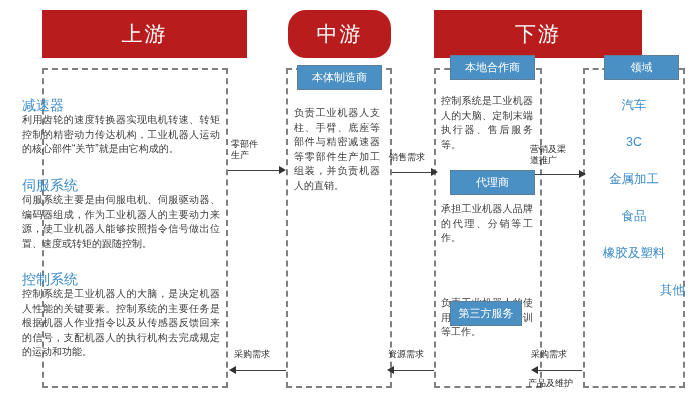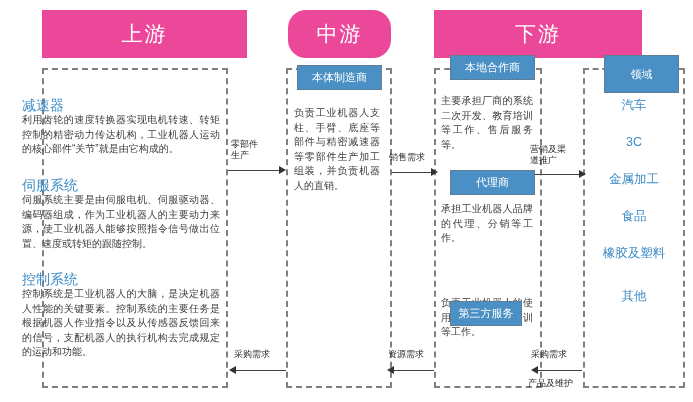--- a/index.html
+++ b/index.html
@@ -7,21 +7,21 @@
     width: 693px; height: 402px;
     background: #ffffff;
     font-family: "Liberation Sans", "DejaVu Sans", sans-serif;
     overflow: hidden;
   }
   #stage { position: relative; width: 693px; height: 402px; }
 
   
   .banner {
     position: absolute;
-    background: #ec4899;
+    background: #b91c1c;
     color: #ffffff;
     display: flex; align-items: center; justify-content: center;
     font-size: 21px; letter-spacing: 2px;
   }
 
   
   .chip {
     position: absolute;
     background: #4A90C4;
     color: #ffffff;
@@ -130,44 +130,44 @@
   <div class="block" style="left:294px; top:106px; width:86px;">
     <div class="body">负责工业机器人支柱、手臂、底座等部件与精密减速器等零部件生产加工组装，并负责机器人的直销。</div>
   </div>
 
   <div class="banner" style="left:434px; top:10px; width:208px; height:48px;">下游</div>
 
   <div class="panel" style="left:434px; top:68px; width:108px; height:320px;"></div>
 
   <div class="chip" style="left:450px; top:55px; width:85px; height:25px;">本地合作商</div>
   <div class="block" style="left:441px; top:94px; width:92px;">
-    <div class="body">主要承担厂商的系统二次开发、教育培训等工作、售后服务等。</div>
+    <div class="body">控制系统是工业机器人的大脑、定制末端执行器、售后服务等。</div>
   </div>
 
   <div class="chip" style="left:450px; top:170px; width:85px; height:25px;">代理商</div>
   <div class="block" style="left:441px; top:202px; width:92px;">
     <div class="body">承担工业机器人品牌的代理、分销等工作。</div>
   </div>
 
   <div class="chip" style="left:450px; top:265px; width:72px; height:25px;margin-top:36px;">第三方服务</div>
   <div class="block" style="left:441px; top:296px; width:92px;">
     <div class="body">负责工业机器人的使用、维护、教育培训等工作。</div>
   </div>
 
   <div class="panel" style="left:583px; top:68px; width:102px; height:320px;"></div>
 
-  <div class="chip" style="left:604px; top:55px; width:75px; height:38px;">领域</div>
+  <div class="chip" style="left:604px; top:55px; width:75px; height:25px;">领域</div>
 
   <div style="position:absolute; left:583px; top:68px; width:102px; height:320px;">
     <div class="field-item" style="top:29px;">汽车</div>
     <div class="field-item" style="top:67px;">3C</div>
     <div class="field-item" style="top:103px;">金属加工</div>
     <div class="field-item" style="top:140px;">食品</div>
     <div class="field-item" style="top:177px;">橡胶及塑料</div>
-    <div class="field-item" style="top:220px;">其他</div>
+    <div class="field-item" style="top:214px;text-align:right;">其他</div>
   </div>
 
   <div class="conn-label" style="left:231px; top:139px;">
     <span>零部件</span><br>
     <span>生产</span>
   </div>
   <div class="hline" style="left:228px; top:170px; width:54px;"></div>
   <div class="arrow-r" style="left:279px; top:166px;"></div>
 
   <div class="conn-label" style="left:234px; top:349px;">采购需求</div>

